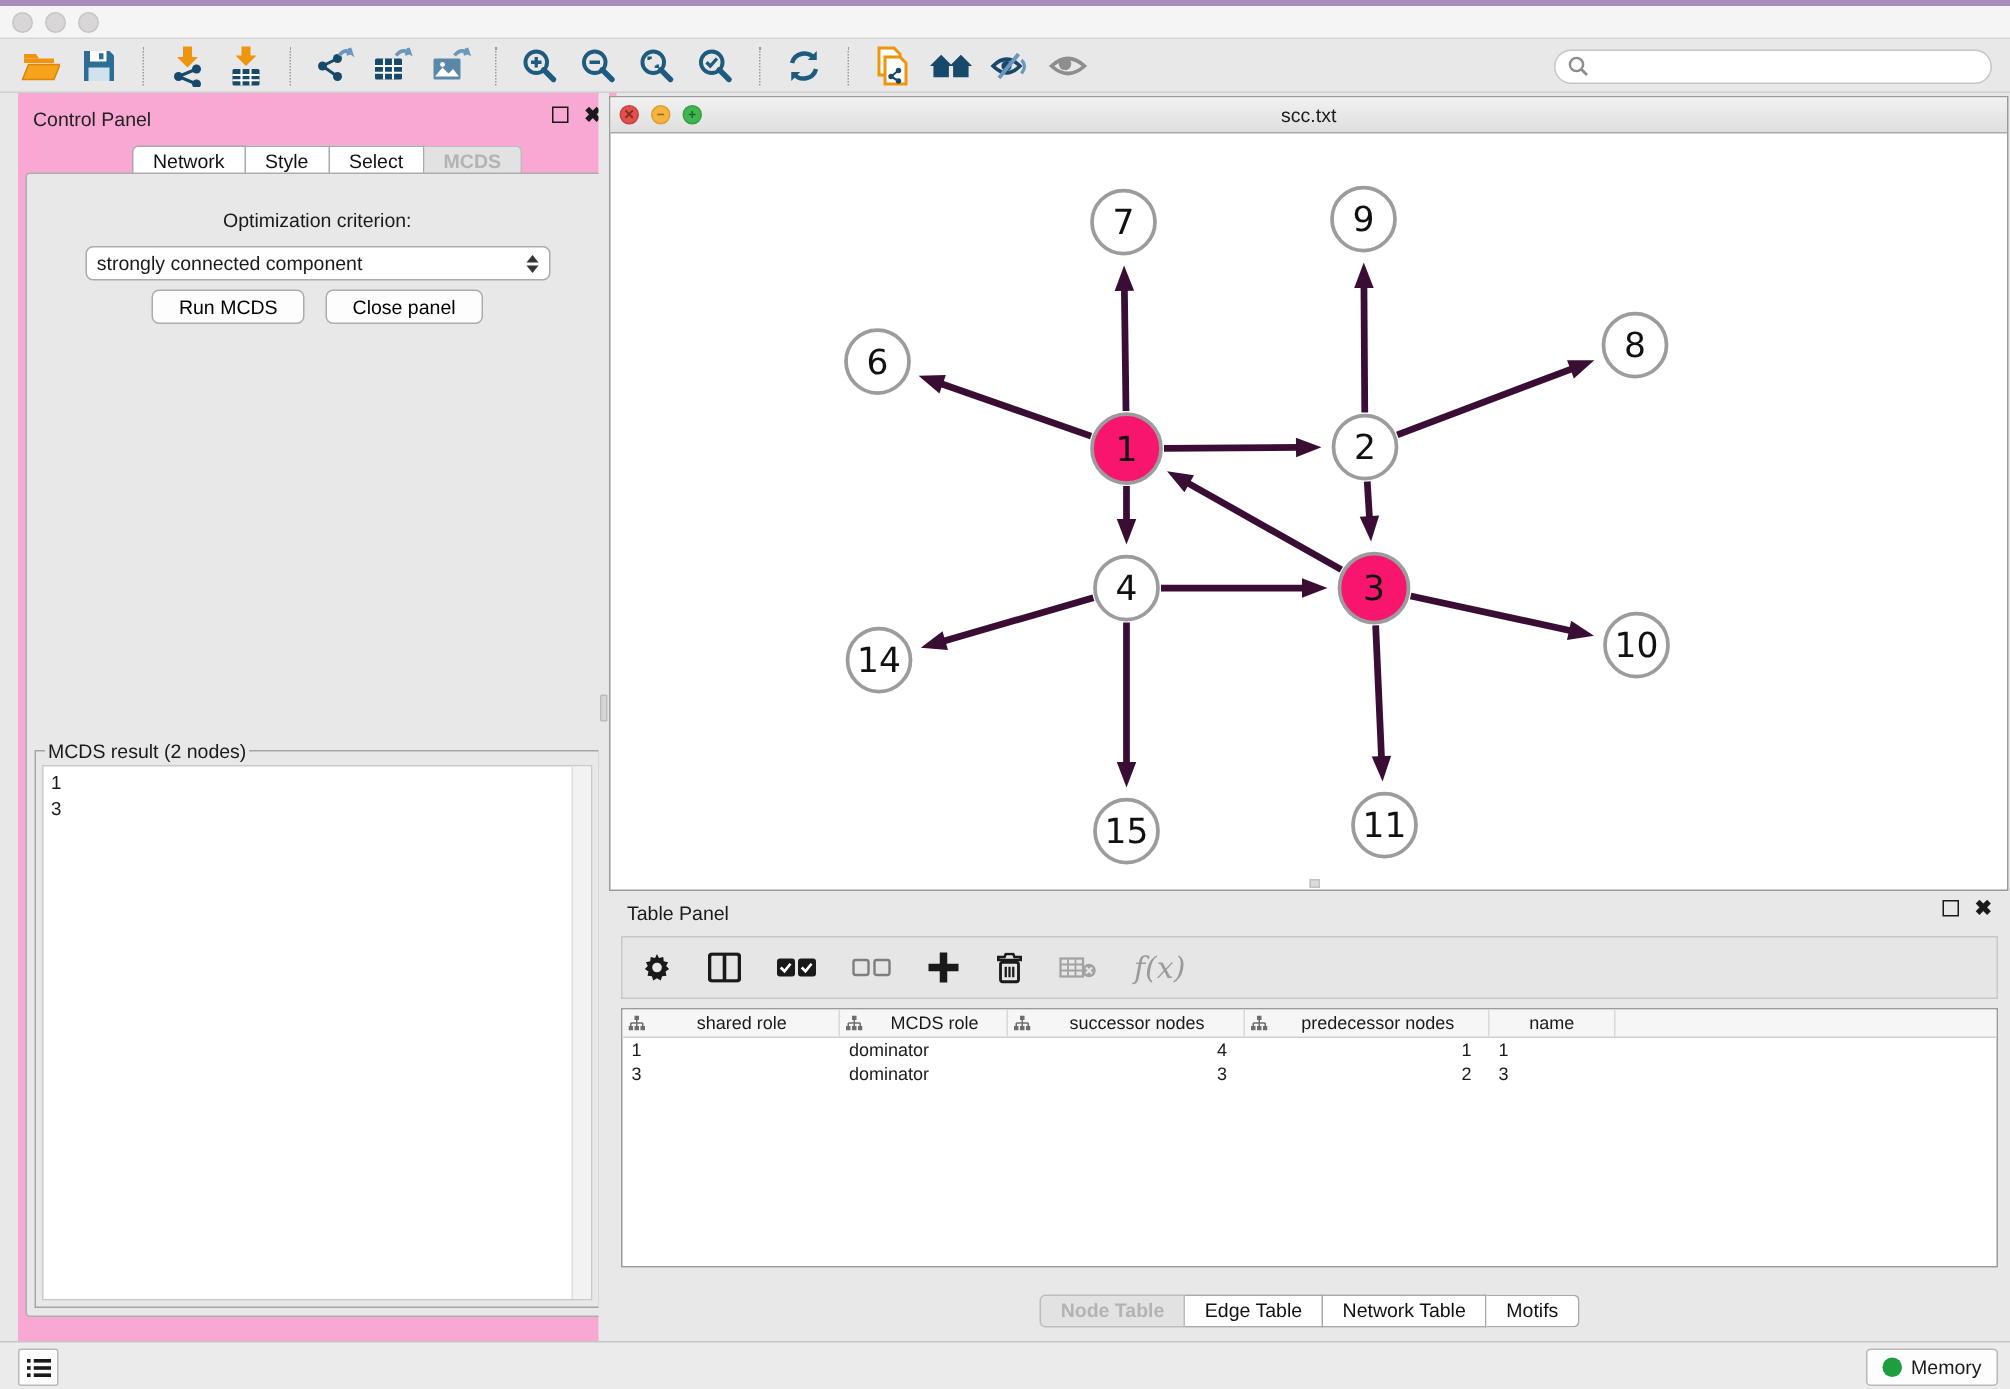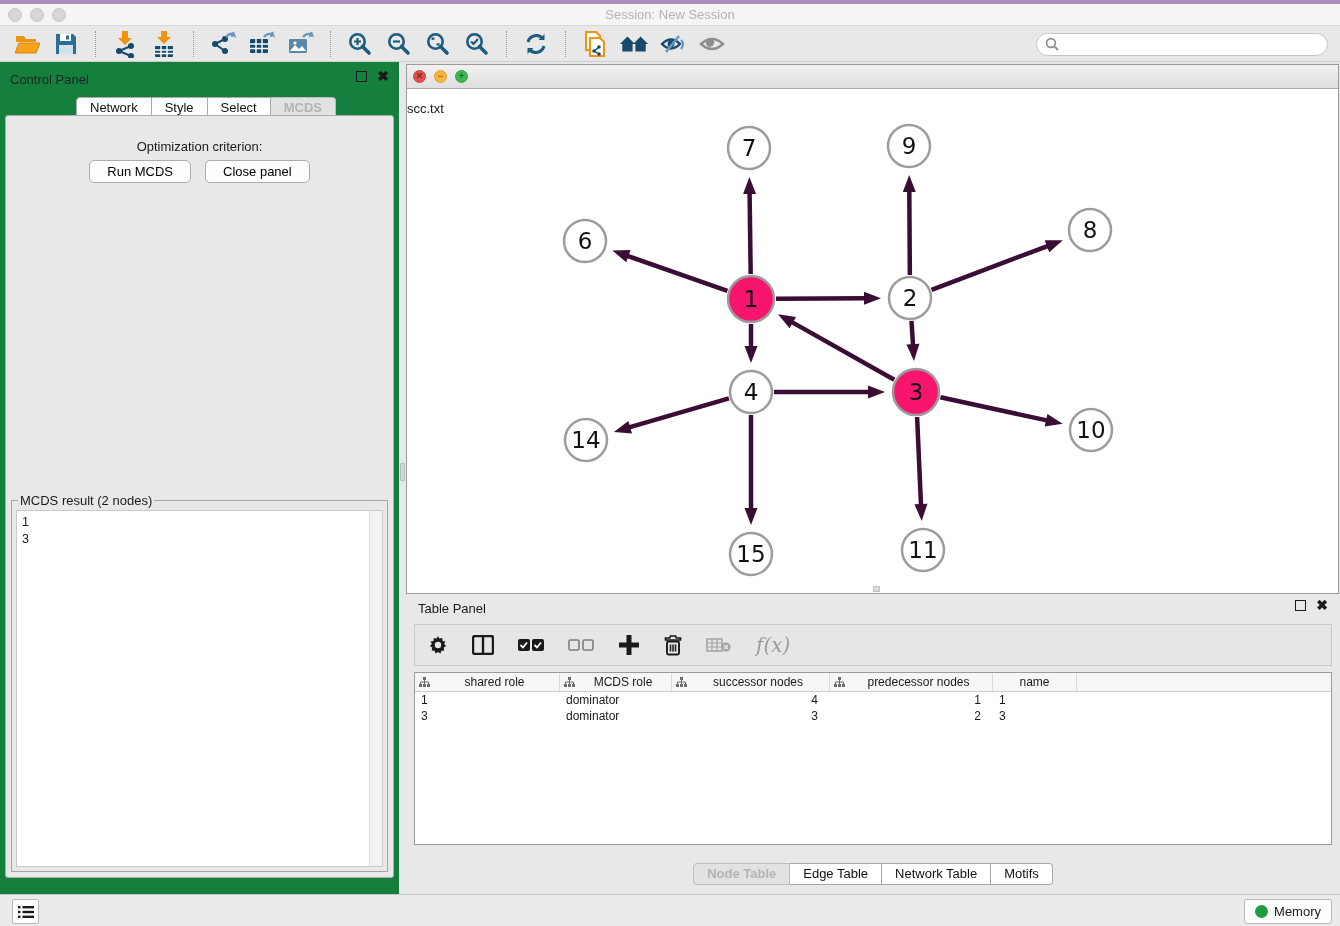--- a/index.html
+++ b/index.html
@@ -14,21 +14,21 @@
   .app-title { position:absolute; left:0; right:0; top:3px; text-align:center; font-size:13px; color:#B5B2B5; }
 
   
   .toolbar { position:absolute; top:27px; left:0; right:0; height:35px; background:#E9E8E9; border-bottom:1px solid #CFCECF; display:flex; align-items:center; padding:0 12px; gap:9px; }
   .tb-icon { width:30px; height:28px; display:flex; align-items:center; justify-content:center; }
   .tb-sep { width:1px; height:26px; border-left:1px dotted #9A9A9A; margin:0 5px; }
   .search-box { margin-left:auto; width:292px; height:23px; background:#fff; border:1px solid #C6C5C6; border-radius:12px; display:flex; align-items:center; padding:0 8px; gap:5px; }
   .search-box input { border:none; outline:none; background:transparent; font-size:13px; flex:1; font-family:"Liberation Sans", sans-serif; }
 
   
-  .control-panel { position:absolute; left:0; top:62px; width:399px; height:832px; background:#15803d; }
+  .control-panel { position:absolute; left:12px; top:62px; width:399px; height:832px; background:#f9a8d4; }
   .cp-title { position:absolute; left:10px; top:10px; font-size:13px; color:#222; }
   .panel-icons { position:absolute; right:10px; top:9px; display:flex; gap:10px; align-items:center; }
   .float-glyph { width:11px; height:11px; border:1.5px solid #1a1a1a; display:inline-block; }
   .close-glyph { font-size:14px; font-weight:bold; color:#1a1a1a; line-height:11px; }
   .cp-tabs { position:absolute; top:35px; left:76px; display:flex; }
   .tab { font-size:13px; padding:2px 13px 3px; background:#fff; border:1px solid #A9A9A9; border-left-width:0; color:#111; white-space:nowrap; }
   .tab:first-child { border-left-width:1px; border-radius:4px 0 0 4px; }
   .tab:last-child { border-radius:0 4px 4px 0; }
   .tab.active { background:#E3E2E3; color:#B4B3B4; border-color:#BDBDBD;font-weight:bold; }
   .cp-body { position:absolute; top:53px; left:5px; right:5px; bottom:16px; border:1px solid #ADADAD; border-radius:3px; background:#E9E8E9; }
@@ -51,21 +51,21 @@
   .v-grip { position:absolute; left:1px; top:401px; width:5px; height:18px; background:#D6D5D6; border:1px solid #BDBCBD; border-radius:1px; }
 
   
   .network-window { position:absolute; left:406px; top:64px; width:933px; height:530px; background:#fff; border:1px solid #9B9A9B; }
   .nw-titlebar { position:relative; height:24px; background:linear-gradient(#F2F1F2,#E0DFE0); border-bottom:1px solid #ABAAAB; }
   .nw-lights { position:absolute; left:6px; top:5px; display:flex; gap:8px; }
   .nw-light { width:13px; height:13px; border-radius:50%; font-size:9px; font-weight:bold; color:rgba(0,0,0,0.45); display:flex; align-items:center; justify-content:center; line-height:1; }
   .nw-light.red   { background:#E3504B; border:1px solid #C9423E; }
   .nw-light.yellow{ background:#F6B43E; border:1px solid #DB9E31; }
   .nw-light.green { background:#3FB64F; border:1px solid #34A042; }
-  .nw-title { position:absolute; left:0; right:0; top:4px; font-size:13px; color:#1a1a1a;margin-top:32px; }
+  .nw-title { position:absolute; left:0; right:0; top:4px; text-align:center; font-size:13px; color:#1a1a1a; }
   .nw-canvas { position:absolute; left:0; right:0; top:25px; bottom:0; }
   .nw-grip { position:absolute; left:50%; bottom:1px; width:7px; height:6px; background:#DCDBDC; border:1px solid #C2C1C2; }
 
   
   .table-panel { position:absolute; left:406px; top:594px; width:934px; height:300px; background:#E9E8E9; }
   .tp-title { position:absolute; left:12px; top:7px; font-size:13px; }
   .tp-toolbar { position:absolute; top:30px; left:8px; right:8px; height:42px; background:#E7E6E7; border:1px solid #C9C8C9; display:flex; align-items:center; padding:0 13px; gap:24px; }
   .tp-icon { display:flex; align-items:center; justify-content:center; height:26px; }
   .fx-label { font-family:"DejaVu Serif", serif; font-style:italic; font-size:20px; color:#9C9B9C; }
   .tp-table { position:absolute; top:78px; left:8px; right:8px; bottom:49px; background:#fff; border:1px solid #9C9B9C; overflow:hidden; }
@@ -87,21 +87,20 @@
 </head>
 <body>
 
 <div class="top-strip"></div>
 <div class="titlebar">
   <div class="traffic-dots">
     <span class="dot"></span>
     <span class="dot"></span>
     <span class="dot"></span>
   </div>
-  <div class="app-title">Session: New Session</div>
 </div>
 
 <div class="toolbar">
   <span class="tb-icon">
     <svg width="26" height="24" viewBox="0 0 26 24">
         <path d="M2 4 h8 l2 3 h-10z" fill="#EF940D"></path>
         <path d="M2 7 h20 v3 h-20z" fill="#EF940D"></path>
         <path d="M1 21 l4 -10 h21 l-4 10z" fill="#F6A21A" stroke="#D8860A"></path>
       </svg>
   </span>
@@ -246,20 +245,27 @@
     <span class="close-glyph">✖</span>
   </span>
   <div class="cp-tabs" id="cp-tabs">
       <span class="tab">Network</span>
       <span class="tab">Style</span>
       <span class="tab">Select</span>
       <span class="tab active">MCDS</span>
     </div>
   <div class="cp-body">
     <div class="opt-label">Optimization criterion:</div>
+    <div class="dropdown">
+      <span class="dd-value">strongly connected component</span>
+      <span class="stepper">
+          <span class="up"></span>
+          <span class="down"></span>
+        </span>
+    </div>
     <div class="btn-row">
       <button class="btn">Run MCDS</button>
       <button class="btn">Close panel</button>
     </div>
     <fieldset class="result-group">
       <legend>MCDS result (2 nodes)</legend>
       <div class="result-box">
         <pre id="result-lines">1
 3</pre>
         <div class="result-scroll"></div>

